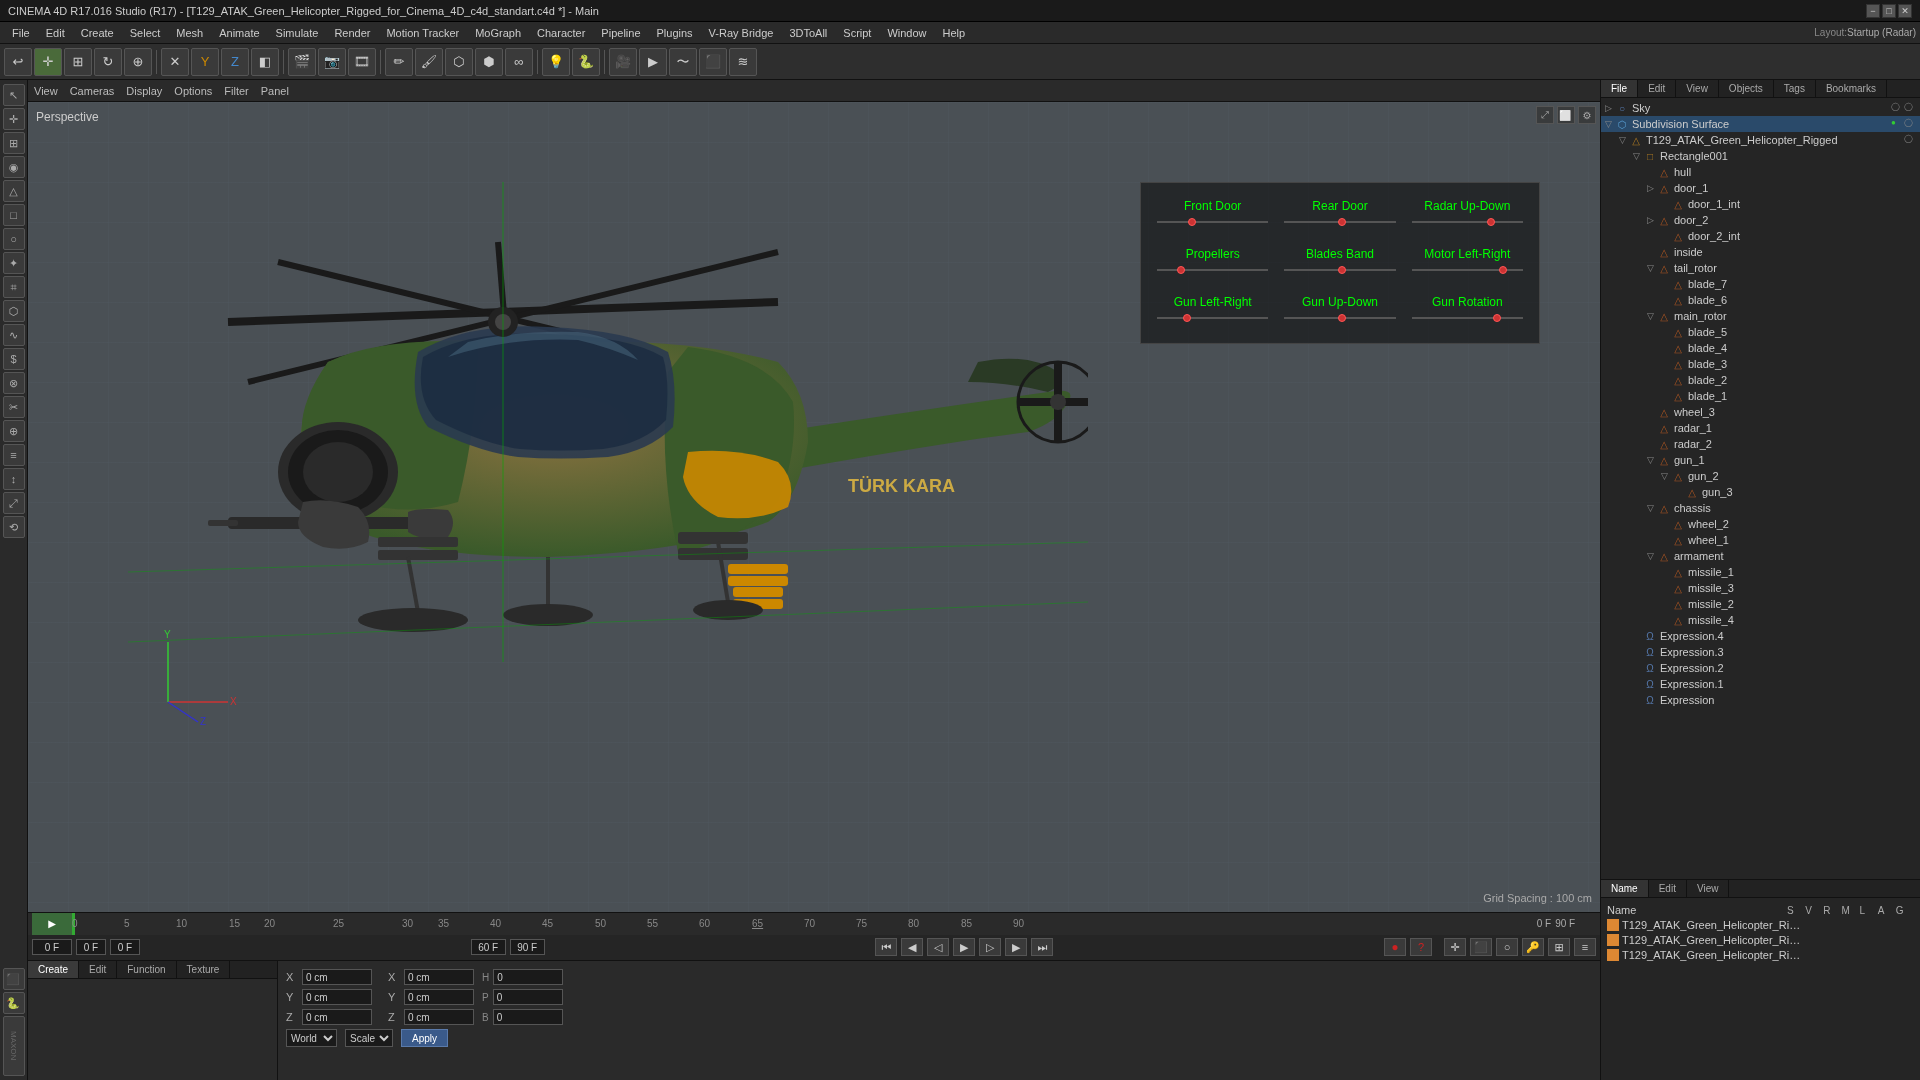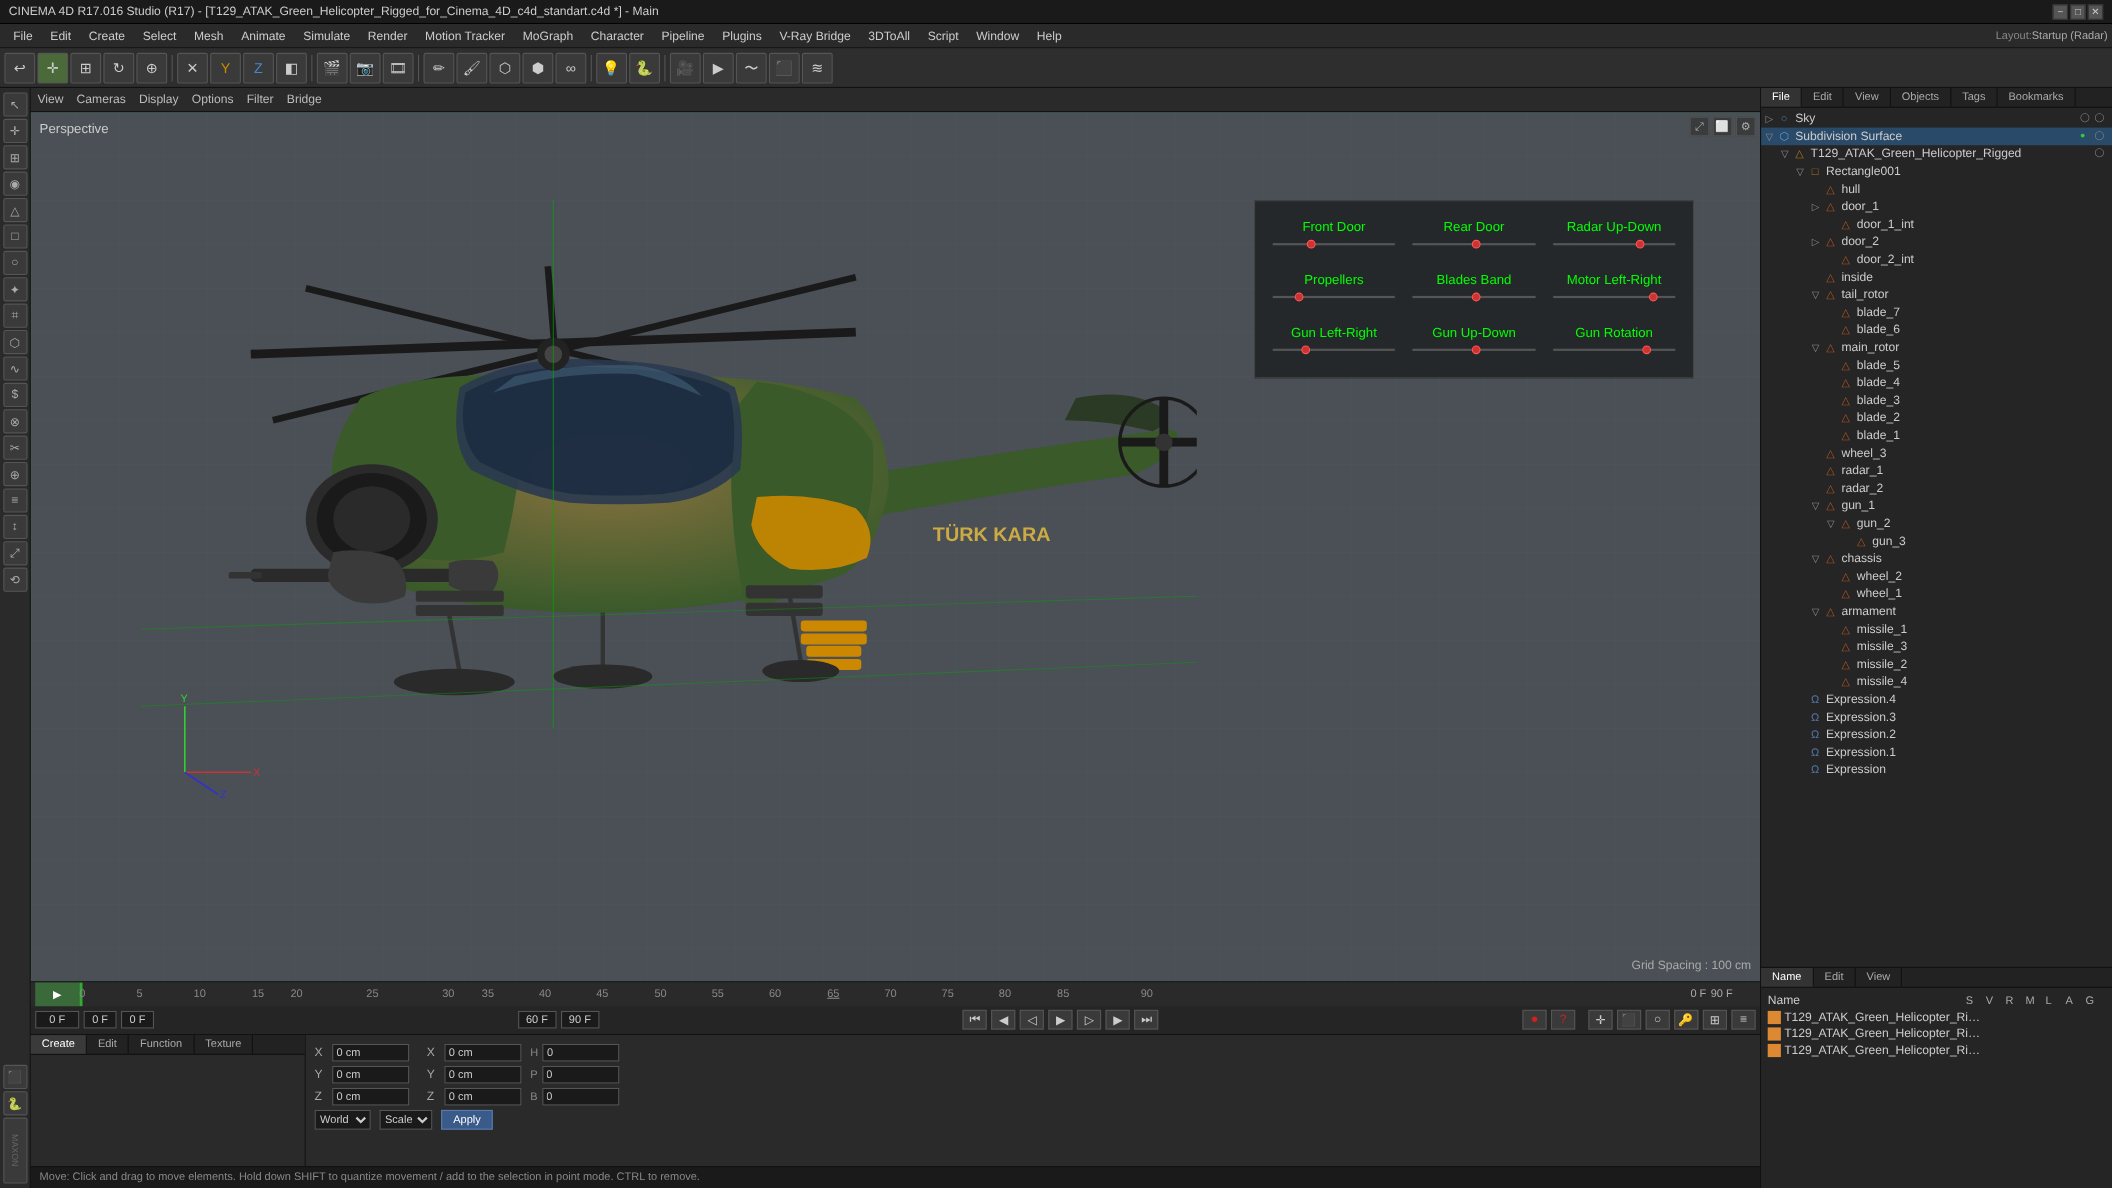--- a/index.html
+++ b/index.html
@@ -484,21 +484,21 @@
   </div>
 
   <div id="viewport-area">
 
     <div id="viewport-toolbar">
       <span>View</span>
       <span>Cameras</span>
       <span>Display</span>
       <span>Options</span>
       <span>Filter</span>
-      <span>Bridge</span>
+      <span>Panel</span>
     </div>
 
     <div id="viewport">
       <div id="viewport-bg"></div>
 
       <div id="perspective-label">Perspective</div>
 
       <div id="viewport-icons">
         <div class="vp-icon-btn">⤢</div>
         <div class="vp-icon-btn">⬜</div>
@@ -670,21 +670,21 @@
             <span style="position:absolute;left:418px;">40</span>
             <span style="position:absolute;left:470px;">45</span>
             <span style="position:absolute;left:523px;text-align:center;">50</span>
             <span style="position:absolute;left:575px;">55</span>
             <span style="position:absolute;left:627px;">60</span>
             <span style="position:absolute;left:680px;text-decoration:underline;">65</span>
             <span style="position:absolute;left:732px;">70</span>
             <span style="position:absolute;left:784px;">75</span>
             <span style="position:absolute;left:836px;">80</span>
             <span style="position:absolute;left:889px;">85</span>
-            <span style="position:absolute;left:941px;margin-left:24px;">90</span>
+            <span style="position:absolute;left:941px;">90</span>
           </div>
         </div>
         <div style="width:80px;display:flex;align-items:center;justify-content:center;gap:4px;">
           <span style="font-size:10px;color:#aaa;">0 F</span>
           <span style="font-size:10px;color:#aaa;">90 F</span>
         </div>
       </div>
       <div id="timeline-controls">
         <input type="text" class="timeline-input" value="0 F" style="">
         <input type="text" class="timeline-input" value="0 F" style="width: 30px;">
@@ -769,23 +769,20 @@
             </select>
             <select class="world-select">
               <option>Scale</option>
             </select>
             <button class="apply-btn">Apply</button>
           </div>
         </div>
       </div>
     </div>
 
-    <div id="statusbar">
-      <span>Move: Click and drag to move elements. Hold down SHIFT to quantize movement / add to the selection in point mode. CTRL to remove.</span>
-    </div>
   </div>
 
   <div id="right-panel">
 
     <div id="right-top" style="flex:1;overflow:hidden;display:flex;flex-direction:column;">
       <div id="right-tabs">
         <div class="right-tab active">File</div>
         <div class="right-tab">Edit</div>
         <div class="right-tab">View</div>
         <div class="right-tab">Objects</div>

